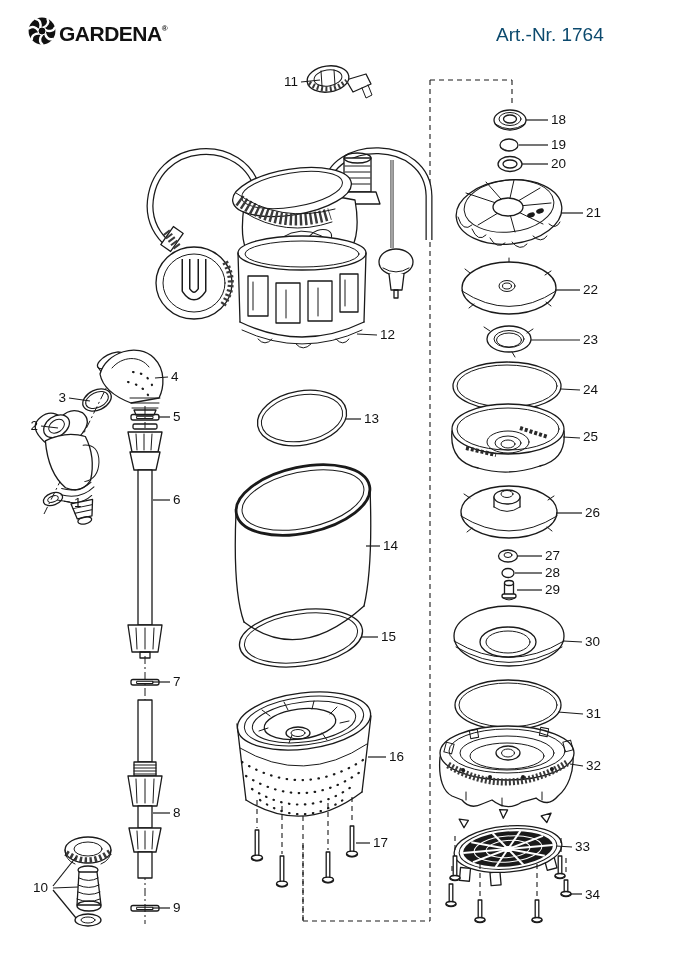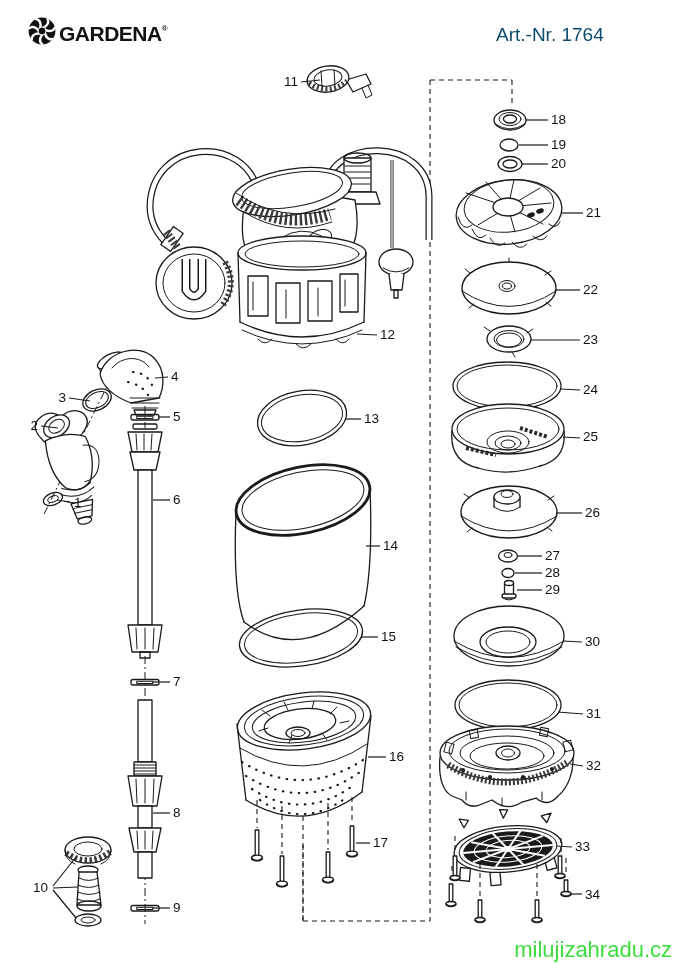--- a/index.html
+++ b/index.html
@@ -509,14 +509,13 @@
         <text x="586" y="718" class="callout-label">31</text>
         <line x1="570" y1="764" x2="583" y2="766" class="callout-line"></line>
         <text x="586" y="770" class="callout-label">32</text>
         <line x1="556" y1="846" x2="572" y2="847" class="callout-line"></line>
         <text x="575" y="851" class="callout-label">33</text>
         <line x1="571" y1="894" x2="582" y2="894" class="callout-line"></line>
         <text x="585" y="899" class="callout-label">34</text>
       </g>
   </svg>
 
-  <div class="wm">milujizahradu.cz</div>
 </div>
 
 </body></html>

